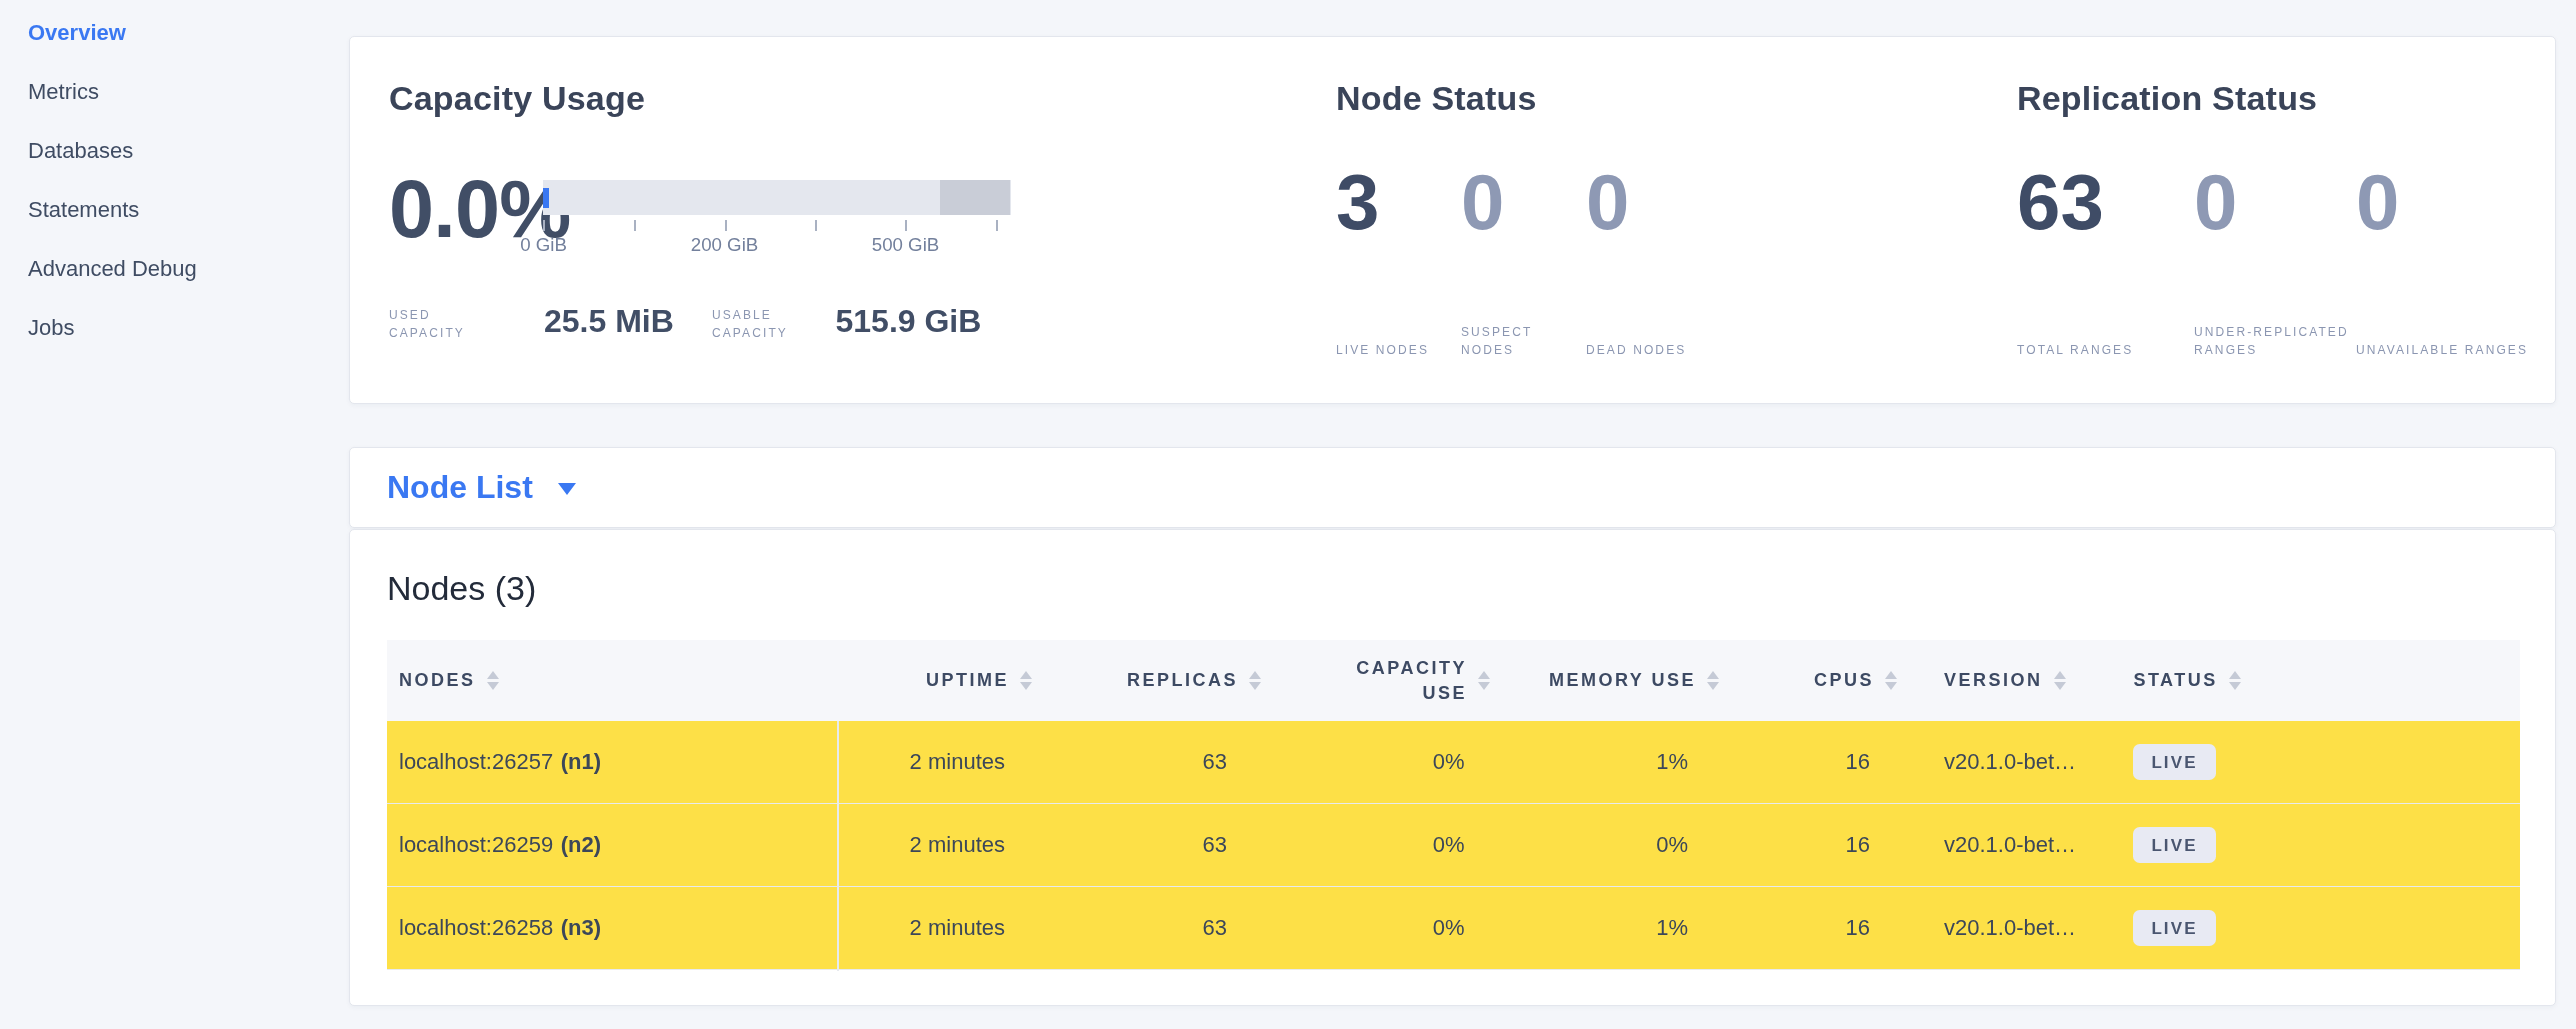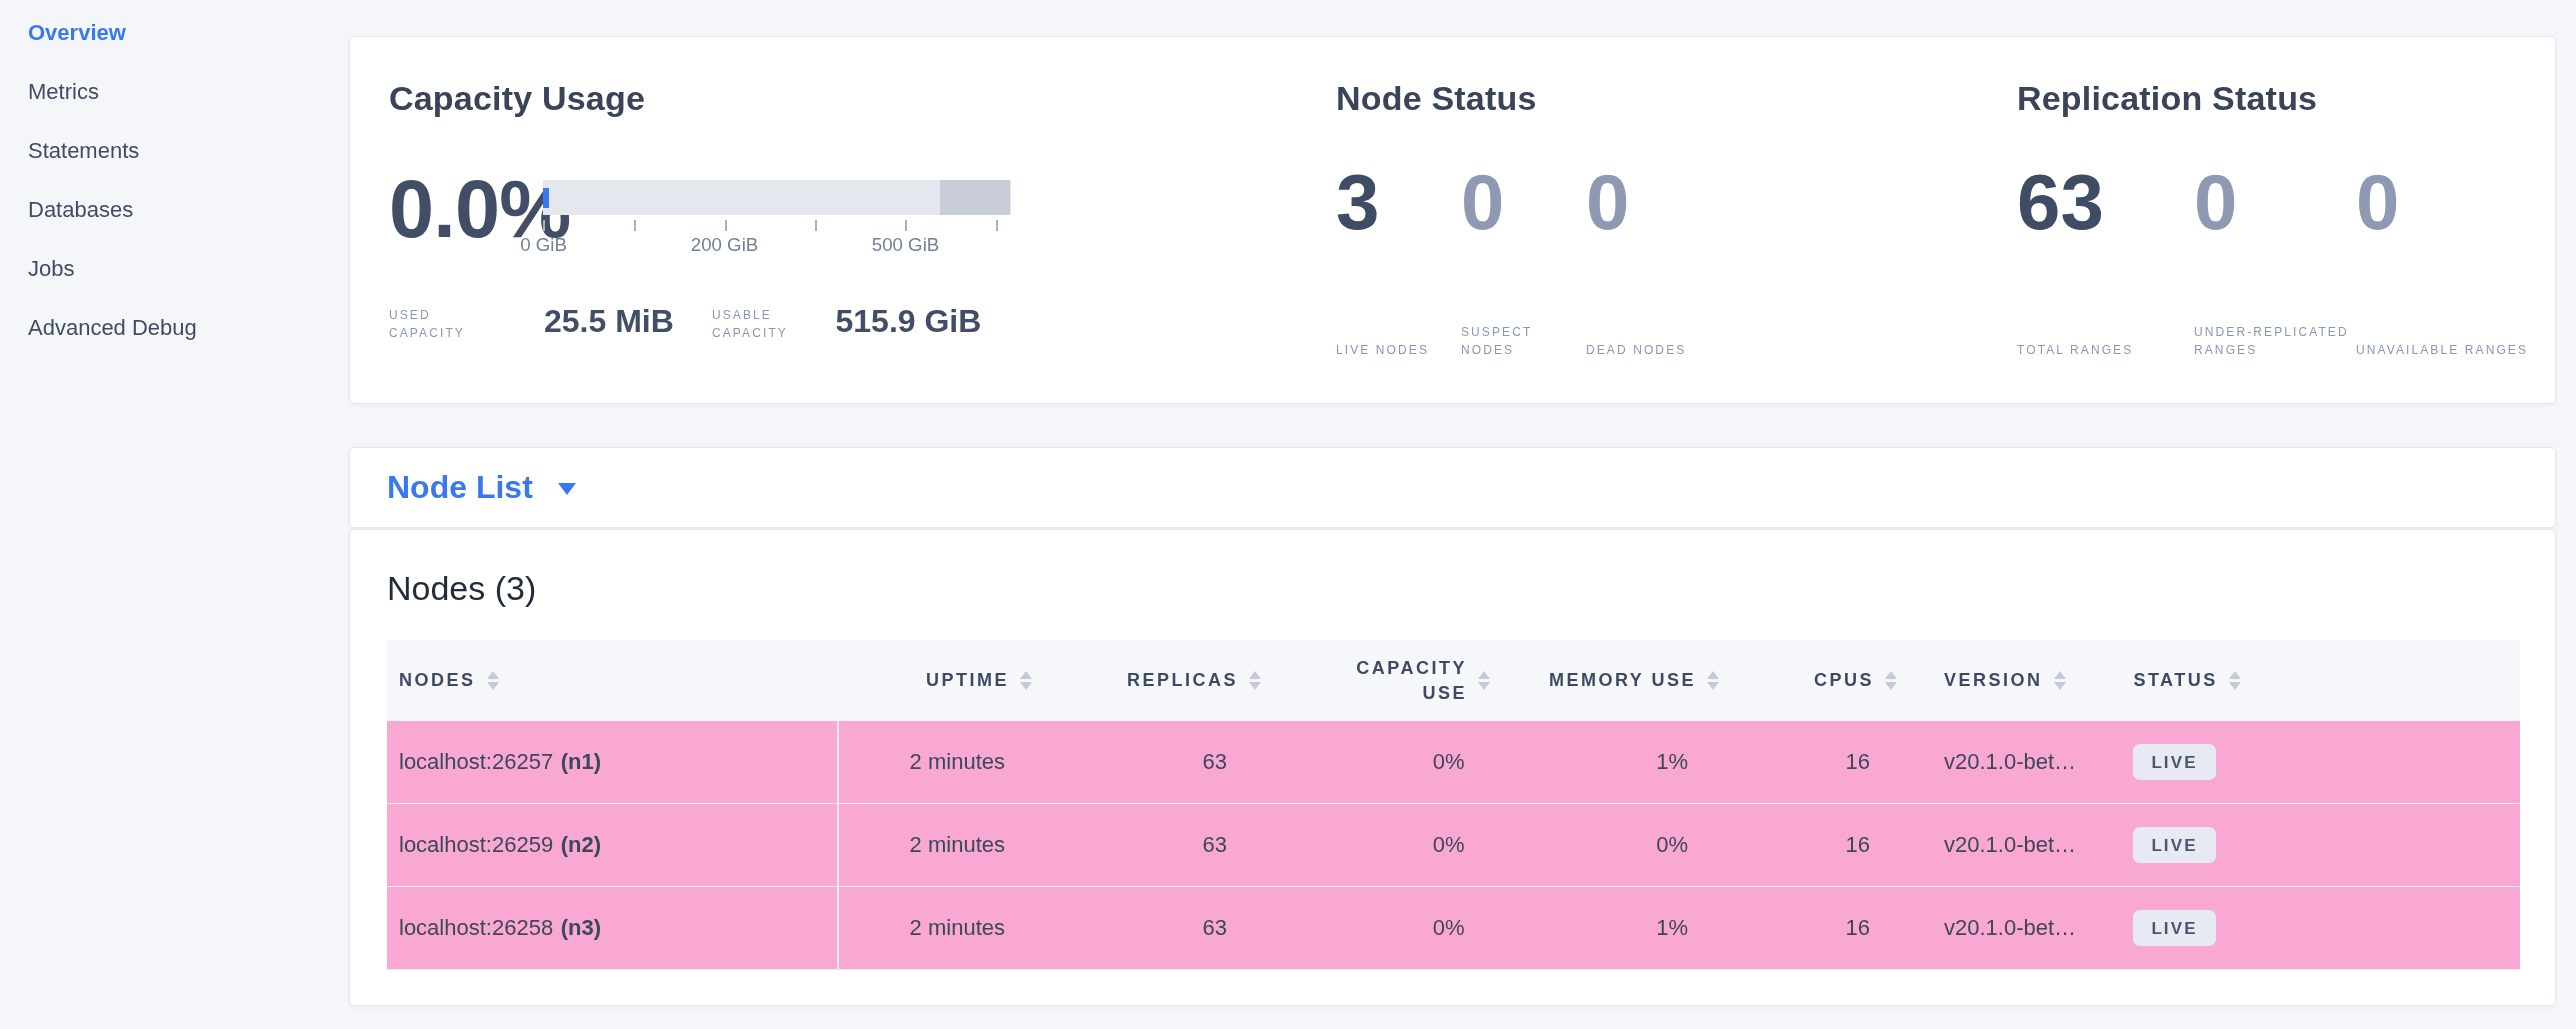--- a/index.html
+++ b/index.html
@@ -106,41 +106,41 @@
     width:0;height:0;border-left:6.8px solid transparent;border-right:6.8px solid transparent;
     border-bottom:8.5px solid #c5cad6;margin-bottom:3.4px;
   }
   .sort-icon .down{
     width:0;height:0;border-left:6.8px solid transparent;border-right:6.8px solid transparent;
     border-top:8.5px solid #c5cad6;
   }
   .two-line{line-height:1.35;}
   .row{
     display:flex;align-items:center;height:82px;border-bottom:1.7px solid #e7eaef;
-    font-size:22px;color:#3c4759;cursor:pointer;background:#f9a8d4;
+    font-size:22px;color:#3c4759;cursor:pointer;background:#fde047;
   }
   .node-id{font-weight:700;margin-left:7.6px;}
   .col-divider{
     position:absolute;left:450px;top:81px;width:1.7px;height:250px;background:#e7eaef;
   }
   .badge{
     display:inline-block;background:#e8eaf3;color:#4a5670;font-size:17px;font-weight:700;
     letter-spacing:2.1px;padding:9.3px 18px;border-radius:6.8px;line-height:1;
   }
 </style>
 </head>
 <body>
 
 <nav class="sidebar">
   <div class="nav-item active">Overview</div>
   <div class="nav-item">Metrics</div>
+  <div class="nav-item">Databases</div>
   <div class="nav-item">Statements</div>
-  <div class="nav-item">Databases</div>
+  <div class="nav-item">Advanced Debug</div>
   <div class="nav-item">Jobs</div>
-  <div class="nav-item">Advanced Debug</div>
 </nav>
 
 <section class="card" id="card-overview">
 
   <div class="sec sec-capacity">
     <h2>Capacity Usage</h2>
     <div class="cap-pct">0.0%</div>
 
     <div class="cap-chart">
       <div class="bar-bg">

